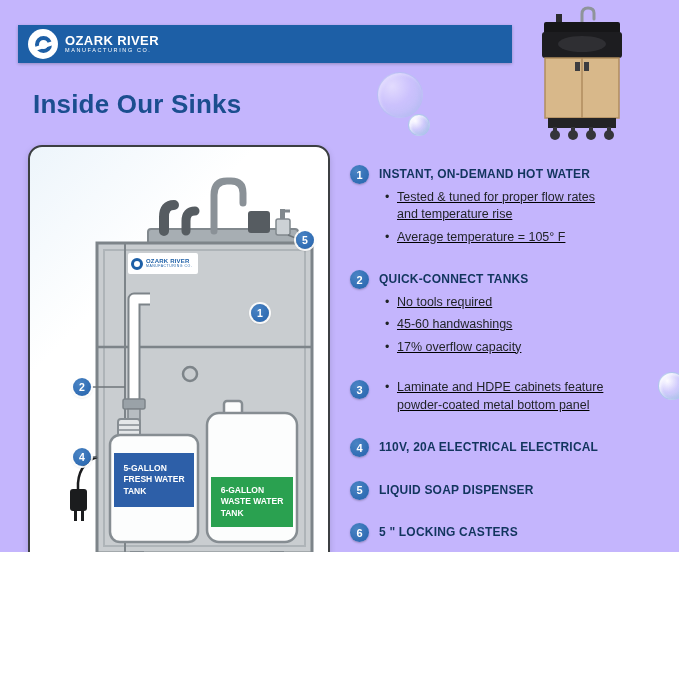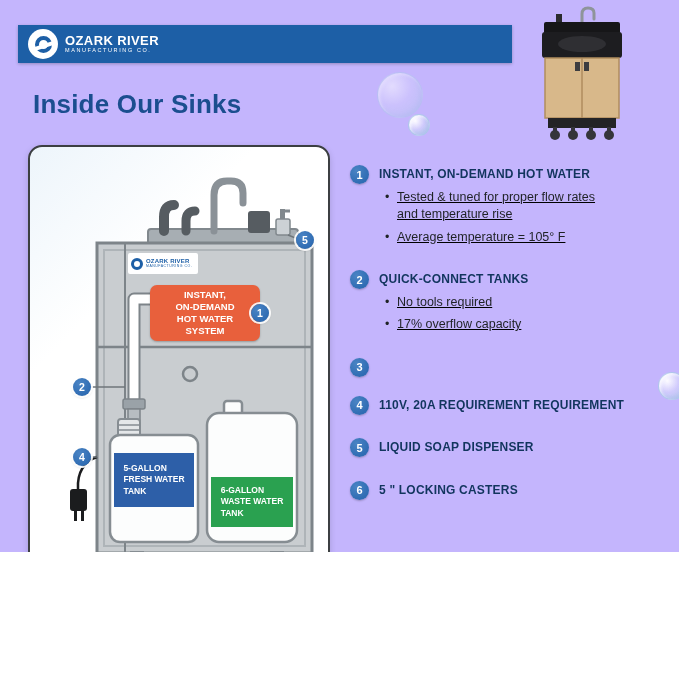--- a/index.html
+++ b/index.html
@@ -221,24 +221,20 @@
     </svg>
 
     <div class="mini-logo">
       <div class="mcirc"></div>
       <div class="mtxt">
         <div class="m1">OZARK RIVER</div>
         <div class="m2">MANUFACTURING CO.</div>
       </div>
     </div>
 
-    <div class="hot-box">INSTANT,
-ON-DEMAND
-HOT WATER
-SYSTEM</div>
     <div class="tank-label fresh">5-GALLON
 FRESH WATER
 TANK</div>
     <div class="tank-label waste">6-GALLON
 WASTE WATER
 TANK</div>
 
     <div class="callout c1">1</div>
     <div class="callout c2">2</div>
     <div class="callout c3">3</div>
@@ -258,35 +254,39 @@
           </ul>
       </div>
     </div>
 
     <div class="feature">
       <div class="badge">2</div>
       <div class="feature-body">
         <div class="feature-title">QUICK-CONNECT TANKS</div>
         <ul class="feature-bullets">
             <li>No tools required</li>
+            <li>45-60 handwashings</li>
             <li>17% overflow capacity</li>
           </ul>
       </div>
     </div>
 
     <div class="feature">
       <div class="badge">3</div>
       <div class="feature-body">
+        <ul class="feature-bullets">
+            <li>Laminate and HDPE cabinets feature powder-coated metal bottom panel</li>
+          </ul>
       </div>
     </div>
 
     <div class="feature">
       <div class="badge">4</div>
       <div class="feature-body">
-        <div class="feature-title">110V, 20A REQUIREMENT REQUIREMENT</div>
+        <div class="feature-title">110V, 20A ELECTRICAL ELECTRICAL</div>
 
       </div>
     </div>
 
     <div class="feature">
       <div class="badge">5</div>
       <div class="feature-body">
         <div class="feature-title">LIQUID SOAP DISPENSER</div>
 
       </div>

